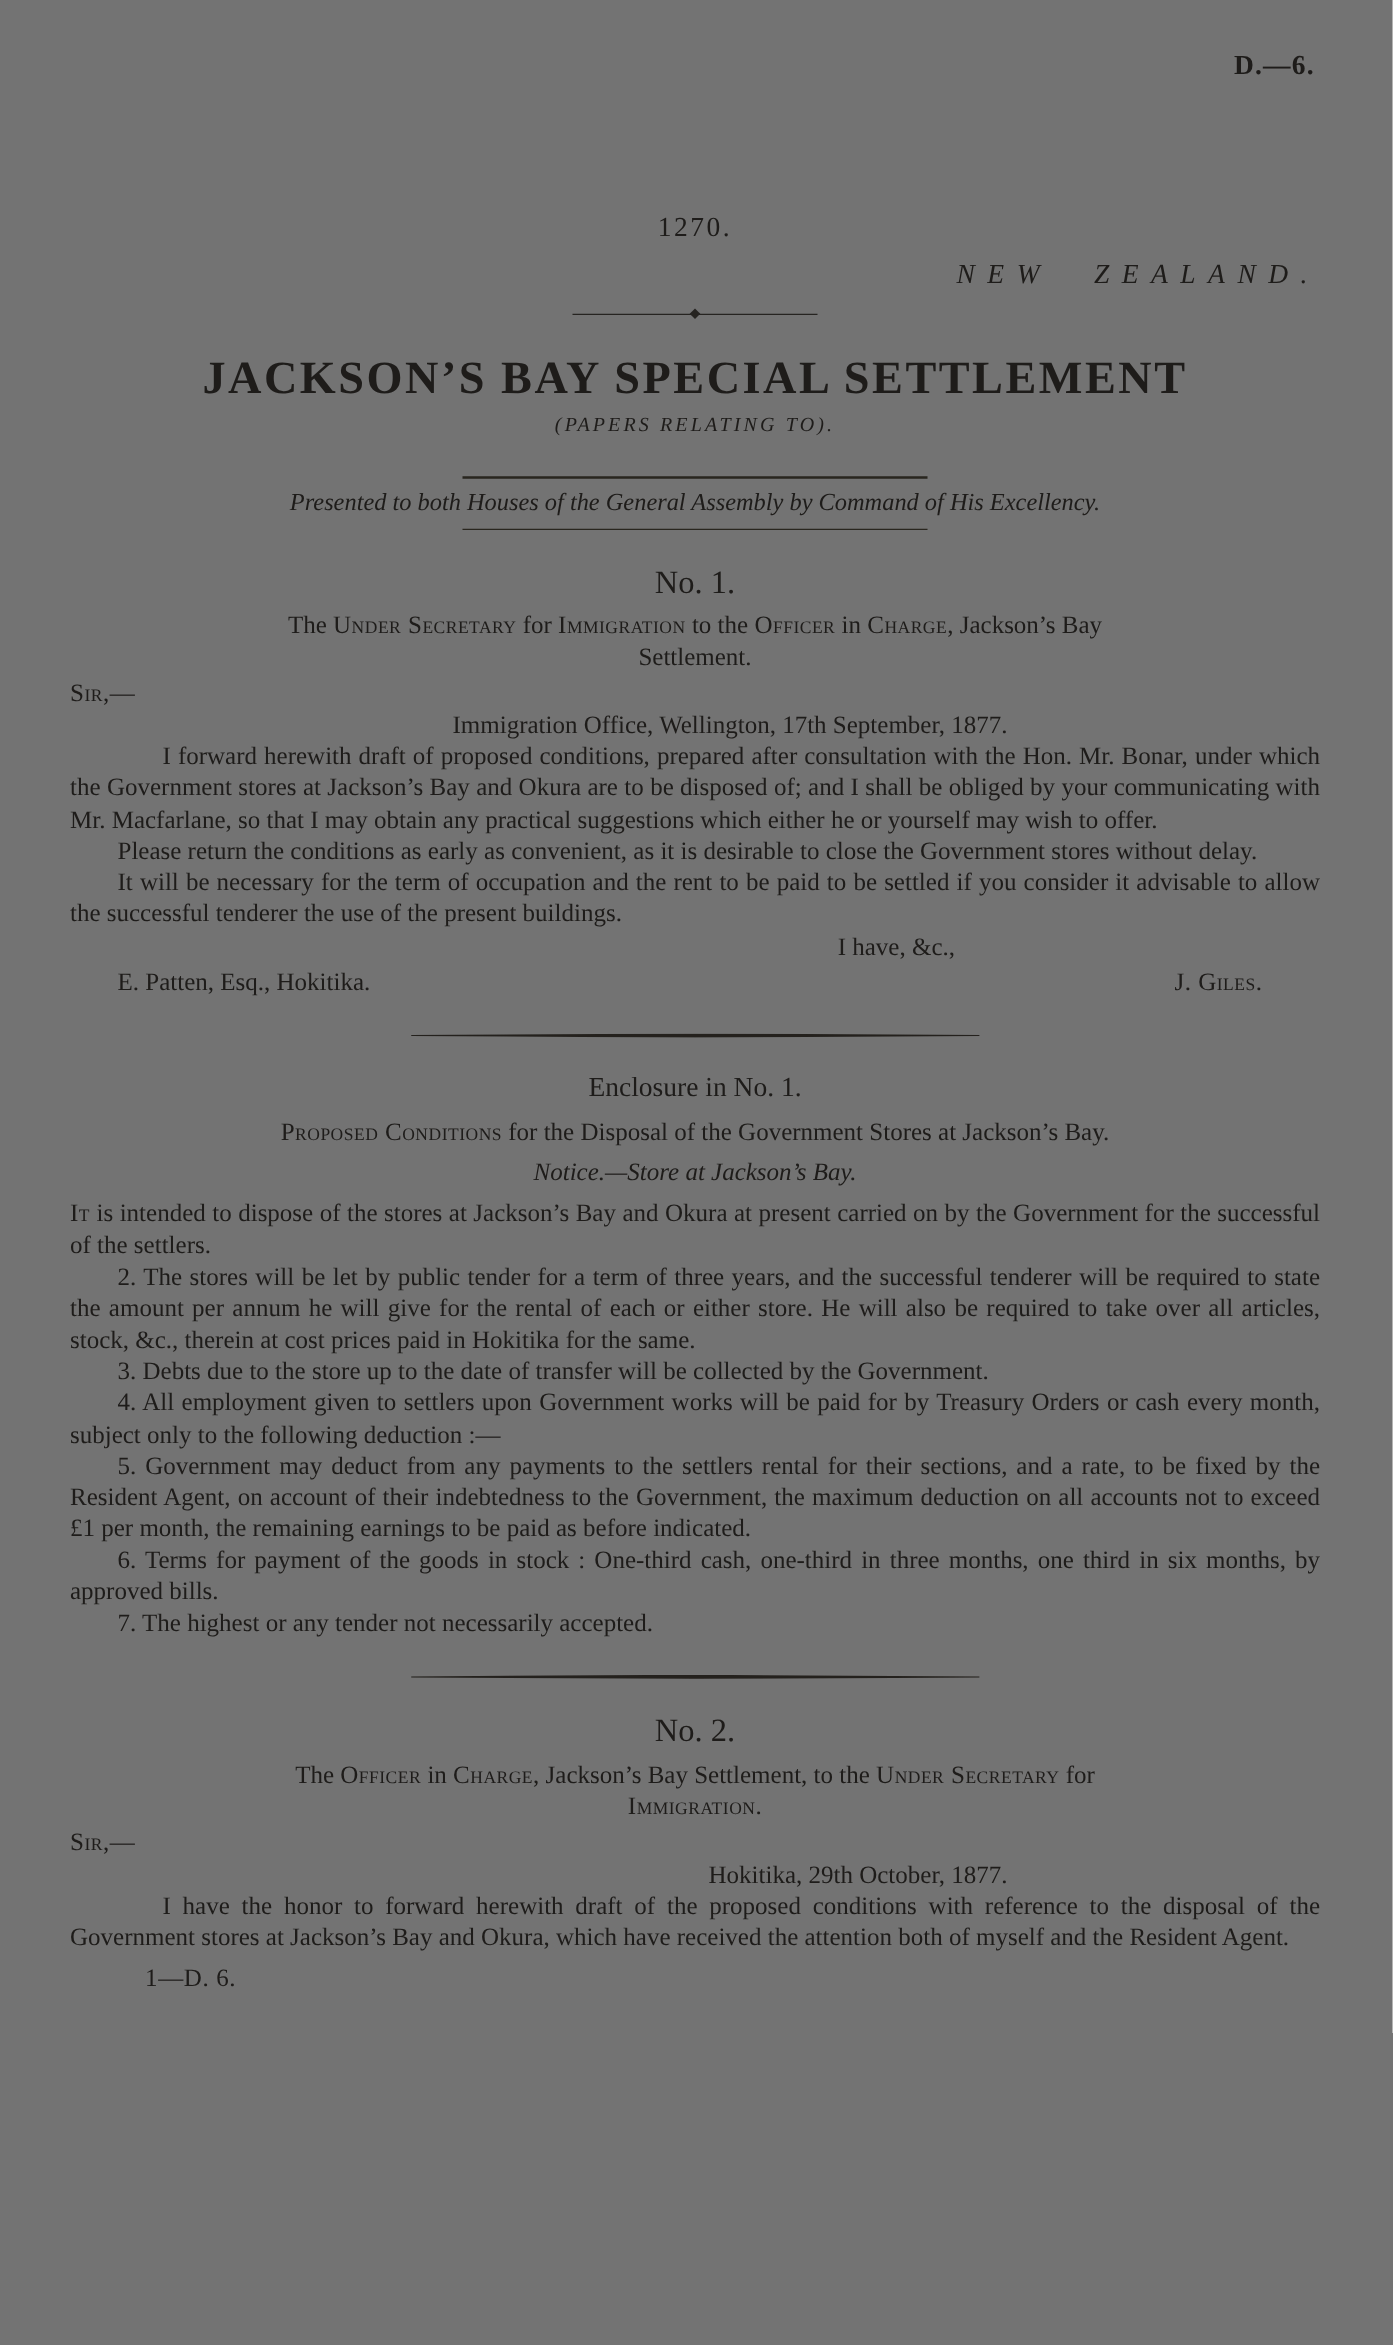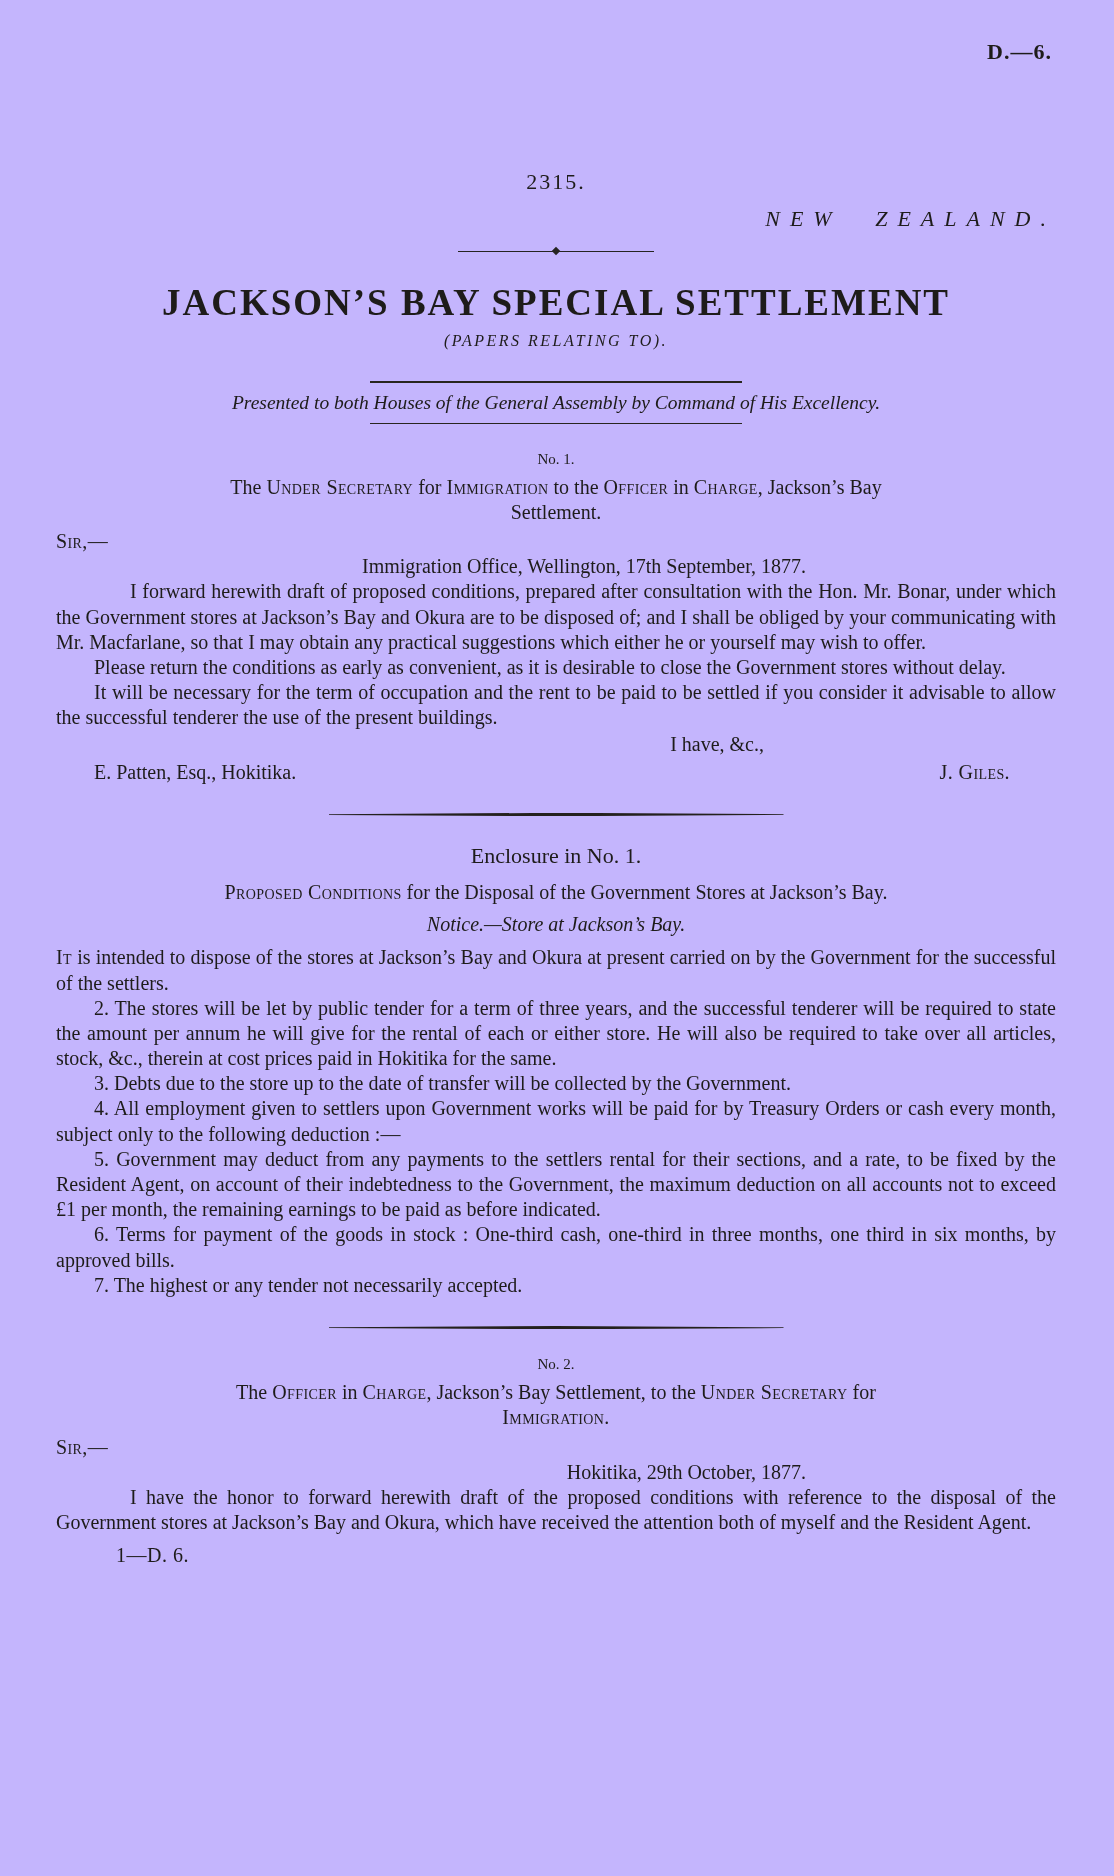--- a/index.html
+++ b/index.html
@@ -1,21 +1,21 @@
 <!DOCTYPE html>
 <html><head>
 <meta charset="utf-8">
 <style>
   html, body { margin: 0; padding: 0; background: #e8e8e6; }
   .page {
     position: relative;
     width: 1114px;
     height: 1876px;
     margin: 0 auto;
-    background: #c4b5fd;
+    background: #737373;
     color: #1e1c1a;
     font-family: "Liberation Serif", "DejaVu Serif", serif;
     font-size: 20px;
     line-height: 1.26;
     box-sizing: border-box;
     padding: 38px 58px 0 56px;
     overflow: hidden;
   }
   .sc { font-variant: small-caps; letter-spacing: 0.4px; }
 
@@ -83,21 +83,21 @@
   }
   .rule-thin { border-top-width: 1.3px; }
   .presented {
     margin: 8px 0 7px 0;
     font-style: italic;
     font-size: 19.5px;
   }
 
   .section-head {
     text-align: center;
-    font-size: 15px;
+    font-size: 26px;
     margin-top: 26px;
   }
   .parties {
     text-align: center;
     margin-top: 6px;
     font-size: 20px;
   }
   .salutation-row {
     display: flex;
     align-items: baseline;
@@ -141,21 +141,21 @@
   }
 </style>
 </head>
 <body>
 
 <div class="page">
 
   <div class="doc-ref">D.—6.</div>
 
   <header>
-    <div class="year">2315.</div>
+    <div class="year">1270.</div>
     <div class="country">NEW ZEALAND.</div>
     <div class="ornament-rule"></div>
     <h1 class="title">JACKSON’S BAY SPECIAL SETTLEMENT</h1>
     <div class="subtitle">(PAPERS RELATING TO).</div>
     <div class="presented-block">
       <div class="rule-370"></div>
       <div class="presented">Presented to both Houses of the General Assembly by Command of His Excellency.</div>
       <div class="rule-370 rule-thin"></div>
     </div>
   </header>

